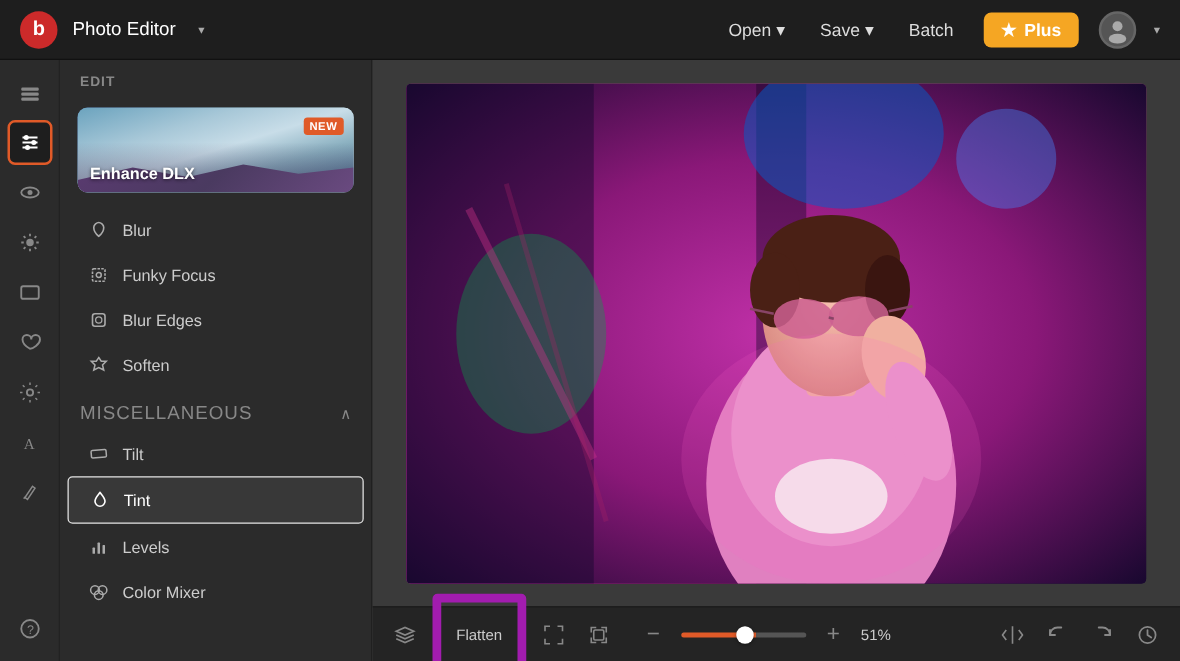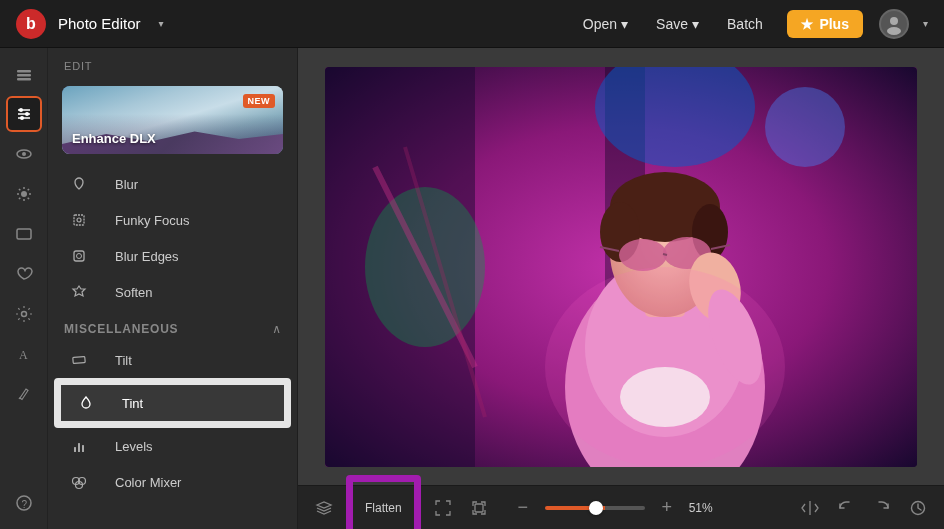--- a/index.html
+++ b/index.html
@@ -142,21 +142,21 @@
       width: 250px;
       background: #2b2b2b;
       display: flex;
       flex-direction: column;
       flex-shrink: 0;
       overflow-y: auto;
       border-right: 1px solid #1e1e1e;
     }
     .panel-section-header {
       font-size: 11px;
-      font-weight: 400;
+      font-weight: 700;
       letter-spacing: 0.8px;
       color: #888;
       padding: 12px 16px 6px;
       text-transform: uppercase;
     }
     .enhance-card {
       margin: 8px 14px 12px;
       border-radius: 8px;
       overflow: hidden;
       position: relative;
@@ -182,53 +182,53 @@
       font-size: 9px;
       font-weight: 700;
       padding: 2px 5px;
       border-radius: 3px;
       letter-spacing: 0.5px;
     }
 
     .menu-item {
       display: flex;
       align-items: center;
-      gap: 27px;
+      gap: 10px;
       padding: 9px 16px;
       cursor: pointer;
       color: #ccc;
       font-size: 13px;
       border-radius: 4px;
       margin: 0 6px;
     }
     .menu-item.selected {
       background: #383838;
-      border: 7px solid #e5e5e5;
+      border: 1px solid #e5e5e5;
       color: #fff;
     }
     .menu-item-icon {
       width: 18px;
       height: 18px;
       display: flex;
       align-items: center;
       justify-content: center;
       color: #aaa;
       flex-shrink: 0;
     }
     .menu-item.selected .menu-item-icon { color: #fff; }
 
     .section-header-row {
       display: flex;
       align-items: center;
       justify-content: space-between;
       padding: 12px 16px 6px;
     }
     .section-header-label {
-      font-size: 12px;
-      font-weight: 700;
+      font-size: 15px;
+      font-weight: 400;
       letter-spacing: 0.8px;
       color: #888;
       text-transform: uppercase;
       text-align: center;
     }
     .chevron-icon { color: #888; font-size: 12px; cursor: pointer; }
 
     
     .canvas-area {
       flex: 1;

